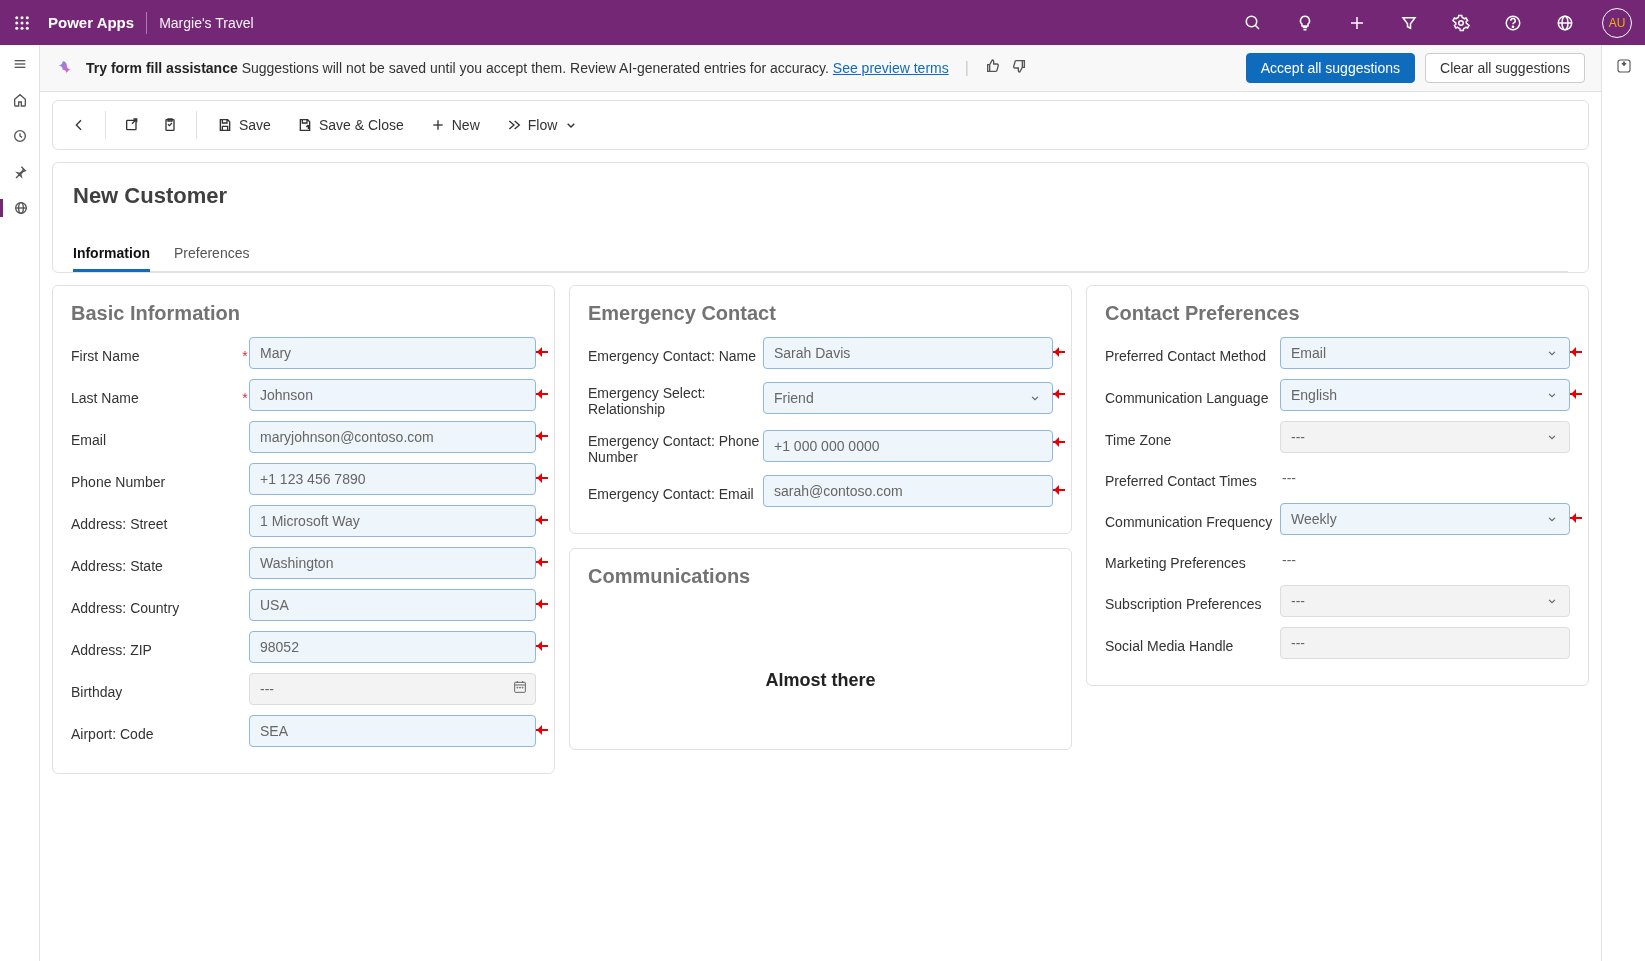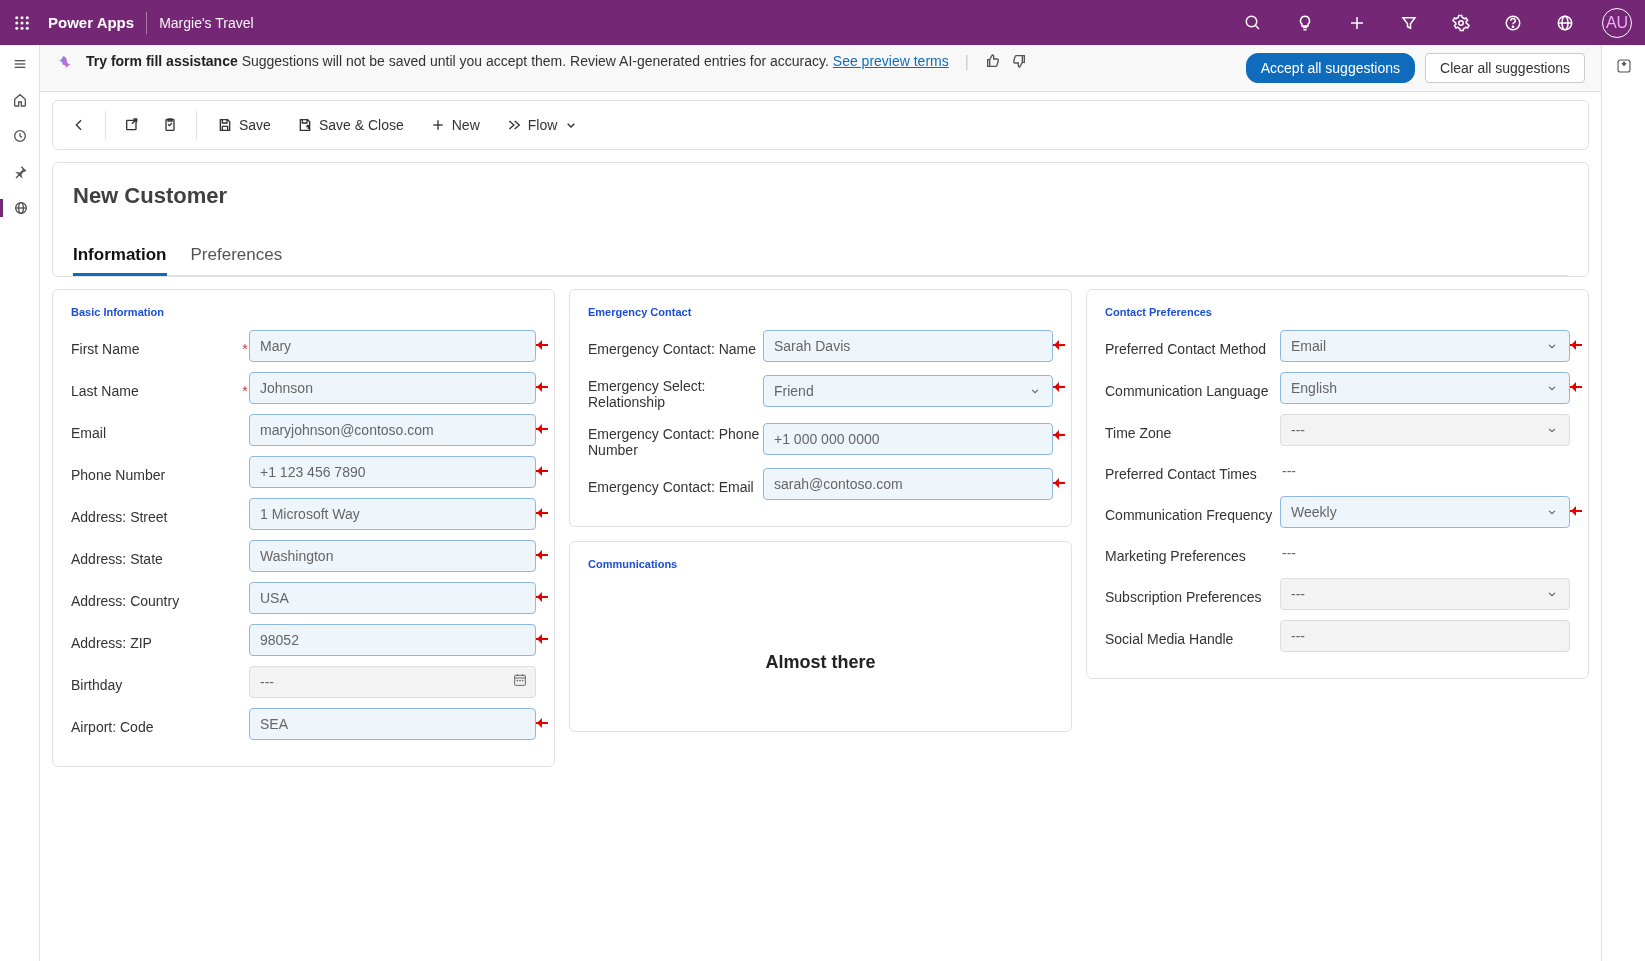--- a/index.html
+++ b/index.html
@@ -9,66 +9,66 @@
   
   .topbar { background:#742774; height:45px; color:#fff; display:flex; align-items:center; padding:0 8px; gap:12px;}
   .waffle { width:28px; height:28px; display:flex; align-items:center; justify-content:center; cursor:pointer;}
   .waffle svg { fill:#fff; }
   .topbar .brand { font-size:15px; font-weight:600; }
   .topbar .divider { width:1px; height:22px; background:rgba(255,255,255,0.4); }
   .topbar .appname { font-size:14px; opacity:0.95;}
   .topbar .spacer { flex:1; }
   .topbar .icon-btn { width:40px; height:40px; display:flex; align-items:center; justify-content:center; cursor:pointer; }
   .topbar .icon-btn svg { stroke:#fff; fill:none; }
-  .avatar-circle { width:30px; height:30px; border:1.5px solid #fff; border-radius:50%; display:flex; align-items:center; justify-content:center; font-size:16px; color:#f0abfc; }
+  .avatar-circle { width:30px; height:30px; border:1.5px solid #fff; border-radius:50%; display:flex; align-items:center; justify-content:center; font-size:12px; color:#eab308; }
 
   
   .shell { flex:1; display:flex; min-height:0;}
   .leftrail { width:40px; border-right:1px solid #e1e1e1; display:flex; flex-direction:column; align-items:center; padding-top:10px; gap:18px;}
   .leftrail .rail-icon { width:18px; height:18px; color:#555; display:flex; align-items:center; justify-content:center; cursor:pointer;}
   .leftrail .rail-icon svg { stroke:#555; fill:none;}
   .rail-active { border-left:3px solid #742774; padding-left:0; width:100%; display:flex; justify-content:center;}
 
   .main-col { flex:1; display:flex; flex-direction:column; min-width:0;}
   .rightrail { width:44px; border-left:1px solid #e1e1e1; display:flex; flex-direction:column; align-items:center; padding-top:12px; gap:18px;}
   .rightrail .rail-icon svg { stroke:#555; fill:none;}
 
   
-  .banner { display:flex; align-items:flex-start; padding:8px 16px; border-bottom:1px solid #e1e1e1; background:#f8f8f8; gap:10px;}
+  .banner { display:flex; align-items:center; padding:8px 16px; border-bottom:1px solid #e1e1e1; background:#f8f8f8; gap:10px;}
   .banner .copilot-ic { width:20px; height:20px; }
   .banner .btext { font-size:14px; color:#333; }
   .banner .btext b { font-weight:600; color:#222;}
   .banner a { color:#0f6cbd; text-decoration:underline;}
   .banner .sep { color:#ccc; padding:0 6px;}
   .banner .thumb { cursor:pointer; }
   .banner .spacer { flex:1;}
-  .btn-primary { background:#0f6cbd; color:#fff; border:1px solid #0f6cbd; border-radius:12px; padding:6px 14px; font-size:14px; cursor:pointer;}
+  .btn-primary { background:#0f6cbd; color:#fff; border:1px solid #0f6cbd; border-radius:4px; padding:6px 14px; font-size:14px; cursor:pointer;}
   .btn-secondary { background:#fff; color:#333; border:1px solid #ccc; border-radius:4px; padding:6px 14px; font-size:14px; cursor:pointer;}
 
   
   .cmdbar-wrap { padding:0 12px;}
   .cmdbar { border:1px solid #e1e1e1; border-radius:6px; height:50px; display:flex; align-items:center; padding:0 10px; gap:6px; margin-top:8px;}
   .cmdbar .vline { width:1px; height:28px; background:#e1e1e1; margin:0 4px;}
   .cmd-btn { display:flex; align-items:center; gap:6px; padding:6px 10px; font-size:14px; color:#333; cursor:pointer; border-radius:4px;}
   .cmd-btn svg { stroke:#333;}
   .cmd-btn.icononly { padding:6px 8px;}
 
   
   .pagecard { margin:12px; border:1px solid #e1e1e1; border-radius:6px; padding:20px 20px 0 20px;}
   .pagecard h1 { font-size:22px; font-weight:600; color:#404040;}
   .tabs { display:flex; gap:24px; margin-top:28px; border-bottom:1px solid #e1e1e1;}
-  .tab { font-size:17px; color:#555; padding:8px 0 10px 0; cursor:pointer; position:relative;}
+  .tab { font-size:14px; color:#555; padding:8px 0 10px 0; cursor:pointer; position:relative;}
   .tab.active { color:#111; font-weight:600;}
   .tab.active::after { content:""; position:absolute; left:0; right:0; bottom:-1px; height:3px; background:#0f6cbd;}
 
   
   .formarea { display:flex; gap:14px; padding:0 12px 12px 12px; height:calc(100% - 250px); overflow:auto;}
   .section { border:1px solid #e1e1e1; border-radius:6px; padding:16px 18px; background:#fff; position:relative;}
   .col { flex:1; min-width:0; display:flex; flex-direction:column; gap:14px;}
-  .section h2 { font-size:11px; font-weight:600; color:#1d4ed8; margin-bottom:12px;}
+  .section h2 { font-size:20px; font-weight:600; color:#737373; margin-bottom:12px;}
 
   .field-row { display:flex; align-items:center; margin-bottom:10px; position:relative;}
   .field-label { width:170px; font-size:14px; color:#333; padding-top:6px; flex-shrink:0;}
   .col:nth-child(2) .field-label { width:175px;}
   .col:nth-child(3) .field-label { width:175px;}
   .req { color:#d13438; font-size:14px; width:8px; text-align:center; padding-top:6px;}
   .noreq { width:8px;}
   .field-input { flex:1; }
   .inp { width:100%; border:1.5px solid #8fb8e0; background:#eef5fb; border-radius:4px; padding:7px 10px; font-size:14px; color:#666;}
   .inp.plain { border:1px solid #ddd; background:#f3f3f3; color:#666;}

